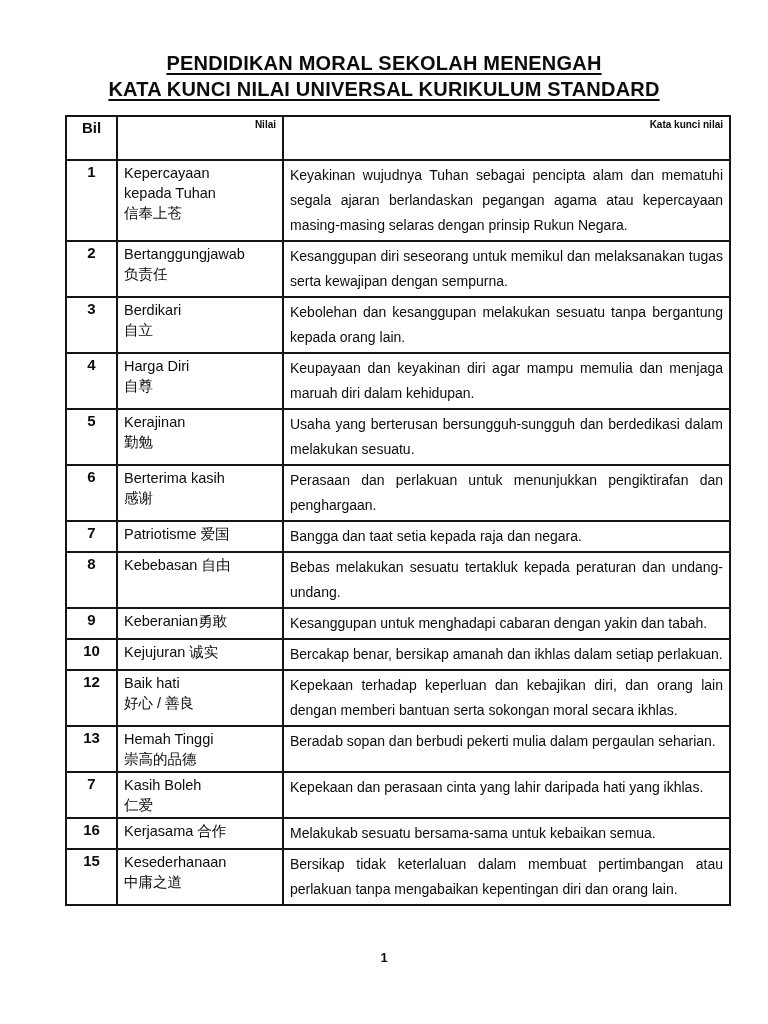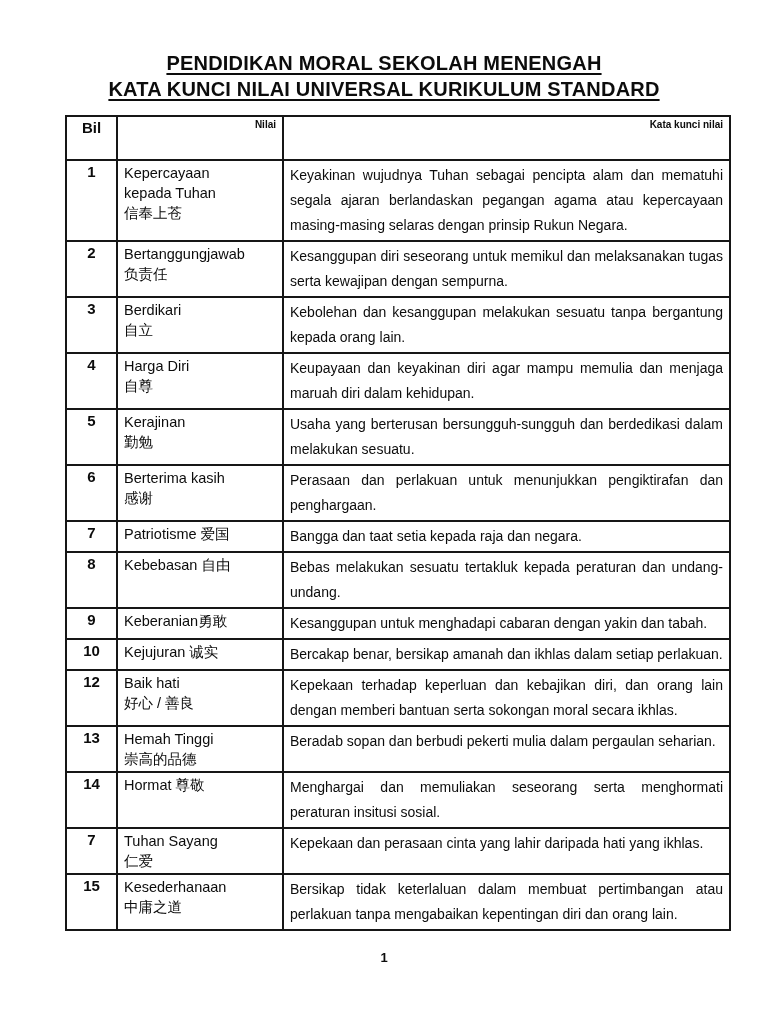--- a/index.html
+++ b/index.html
@@ -159,29 +159,29 @@
 好心 / 善良</td>
         <td class="col-kata_kunci">Kepekaan terhadap keperluan dan kebajikan diri, dan orang lain dengan memberi bantuan serta sokongan moral secara ikhlas.</td>
       </tr>
       <tr>
         <td class="col-bil">13</td>
         <td class="col-nilai">Hemah Tinggi
 崇高的品德</td>
         <td class="col-kata_kunci">Beradab sopan dan berbudi pekerti mulia dalam pergaulan seharian.</td>
       </tr>
       <tr>
-        <td class="col-bil">14</td>
-        <td class="col-nilai">Hormat 尊敬</td>
-        <td class="col-kata_kunci">Menghargai dan memuliakan seseorang serta menghormati peraturan insitusi sosial.</td>
+        <td class="col-bil">7</td>
+        <td class="col-nilai">Kasih Boleh
+仁爱</td>
+        <td class="col-kata_kunci">Kepekaan dan perasaan cinta yang lahir daripada hati yang ikhlas.</td>
       </tr>
       <tr>
-        <td class="col-bil">7</td>
-        <td class="col-nilai">Tuhan Sayang
-仁爱</td>
-        <td class="col-kata_kunci">Kepekaan dan perasaan cinta yang lahir daripada hati yang ikhlas.</td>
+        <td class="col-bil">16</td>
+        <td class="col-nilai">Kerjasama 合作</td>
+        <td class="col-kata_kunci">Melakukab sesuatu bersama-sama untuk kebaikan semua.</td>
       </tr>
       <tr>
         <td class="col-bil">15</td>
         <td class="col-nilai">Kesederhanaan
 中庸之道</td>
         <td class="col-kata_kunci">Bersikap tidak keterlaluan dalam membuat pertimbangan atau perlakuan tanpa mengabaikan kepentingan diri dan orang lain.</td>
       </tr>
     </tbody>
 </table>
 

